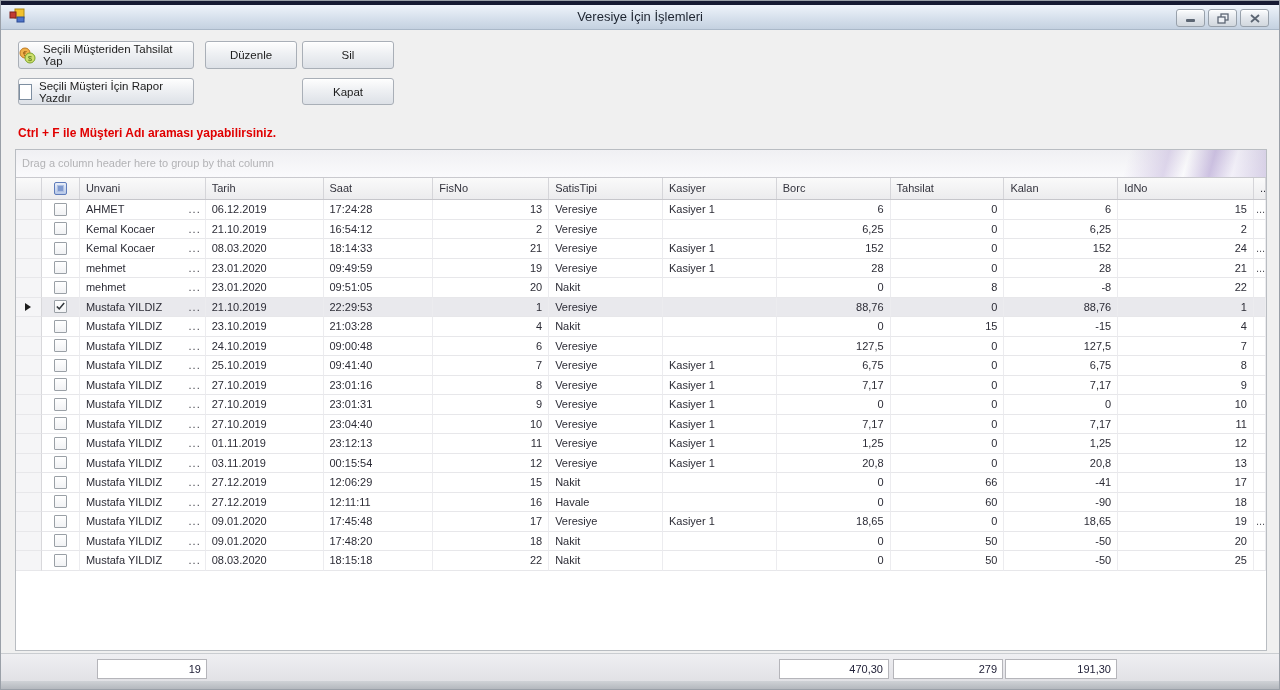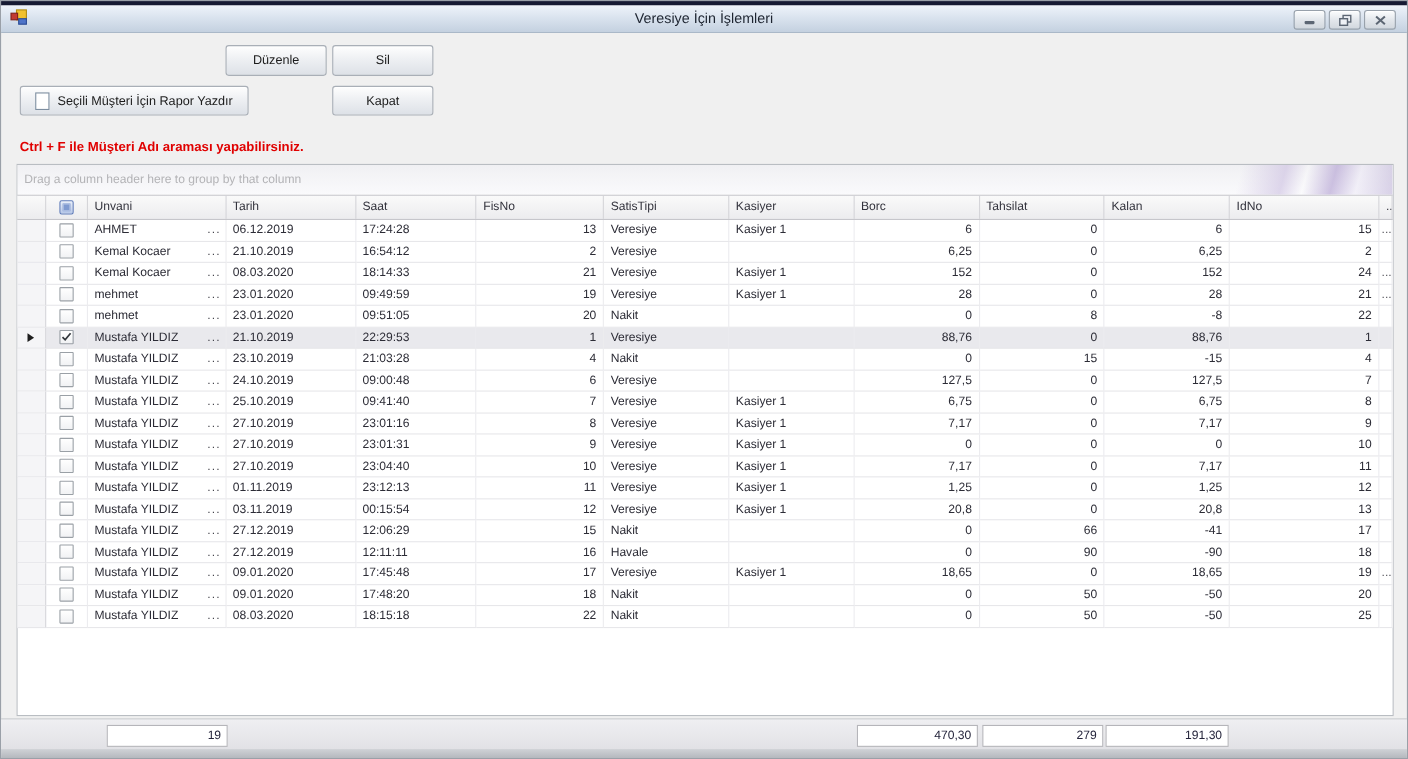--- a/index.html
+++ b/index.html
@@ -33,21 +33,21 @@
     border:1px solid #a9afb7;border-radius:3px;
     background:linear-gradient(#fefefe,#eef0f3 45%,#dde1e7);
     box-shadow:inset 0 1px 0 #fff;
     font-size:11.5px;color:#1c1c1c;
     display:flex;align-items:center;justify-content:center;gap:7px;
   }
   .btn .ic{flex:0 0 auto;display:inline-flex;}
   #btn-tahsilat{left:17px;top:40px;width:176px;height:28px;}
   #btn-duzenle{left:204px;top:40px;width:92px;height:28px;}
   #btn-sil{left:301px;top:40px;width:92px;height:28px;}
-  #btn-rapor{left:17px;top:77px;width:208px;height:27px;text-align:center;}
+  #btn-rapor{left:17px;top:77px;width:176px;height:27px;}
   #btn-kapat{left:301px;top:77px;width:92px;height:27px;}
   .page-ic{width:13px;height:16px;background:#fff;border:1px solid #7d8ea0;box-sizing:border-box;}
   
   .hint{
     position:absolute;left:17px;top:125px;font-size:12px;font-weight:bold;color:#e00000;
   }
   
   .grid{
     position:absolute;left:14px;top:148px;width:1252px;height:502px;box-sizing:border-box;
     background:#fff;border:1px solid #b9bdc2;font-size:11px;color:#2c2c36;
@@ -147,20 +147,31 @@
         </svg>
       </div>
       <div class="winbtn">
         <svg width="10" height="9" viewBox="0 0 10 9">
           <path d="M1 1 L9 8 M9 1 L1 8" stroke="#5c6673" stroke-width="1.8"></path>
         </svg>
       </div>
     </div>
   </div>
 
+  <div class="btn" id="btn-tahsilat">
+    <span class="ic">
+      <svg width="17" height="17" viewBox="0 0 17 17">
+        <circle cx="6" cy="6" r="5" fill="#f0b14a" stroke="#c07a1e"></circle>
+        <text x="6" y="8.6" font-size="7" text-anchor="middle" fill="#8a520e" font-family="Liberation Sans">€</text>
+        <circle cx="11" cy="11" r="5" fill="#cfe06d" stroke="#7ba32c"></circle>
+        <text x="11" y="13.6" font-size="7" text-anchor="middle" fill="#4a6d12" font-family="Liberation Sans">$</text>
+      </svg>
+    </span>
+    <span>Seçili Müşteriden Tahsilat Yap</span>
+  </div>
   <div class="btn" id="btn-duzenle">
     <span>Düzenle</span>
   </div>
   <div class="btn" id="btn-sil">
     <span>Sil</span>
   </div>
   <div class="btn" id="btn-rapor">
     <span class="ic page-ic"></span>
     <span>Seçili Müşteri İçin Rapor Yazdır</span>
   </div>
@@ -509,21 +520,21 @@
           <div class="cell unv" style="width:126px">
             <span>Mustafa YILDIZ</span>
             <span class="dots-btn">...</span>
           </div>
           <div class="cell" style="width:118px">27.12.2019</div>
           <div class="cell" style="width:110px">12:11:11</div>
           <div class="cell num" style="width:116px">16</div>
           <div class="cell" style="width:114px">Havale</div>
           <div class="cell" style="width:114px"></div>
           <div class="cell num" style="width:114px">0</div>
-          <div class="cell num" style="width:114px">90</div>
+          <div class="cell num" style="width:114px">60</div>
           <div class="cell num" style="width:114px">-90</div>
           <div class="cell num" style="width:136px">18</div>
           <div class="cell more" style="width:12px"></div>
         </div>
         <div class="row">
           <div class="cell ind" style="width:26px"></div>
           <div class="cell cb" style="width:38px">
             <span class="checkbox"></span>
           </div>
           <div class="cell unv" style="width:126px">

